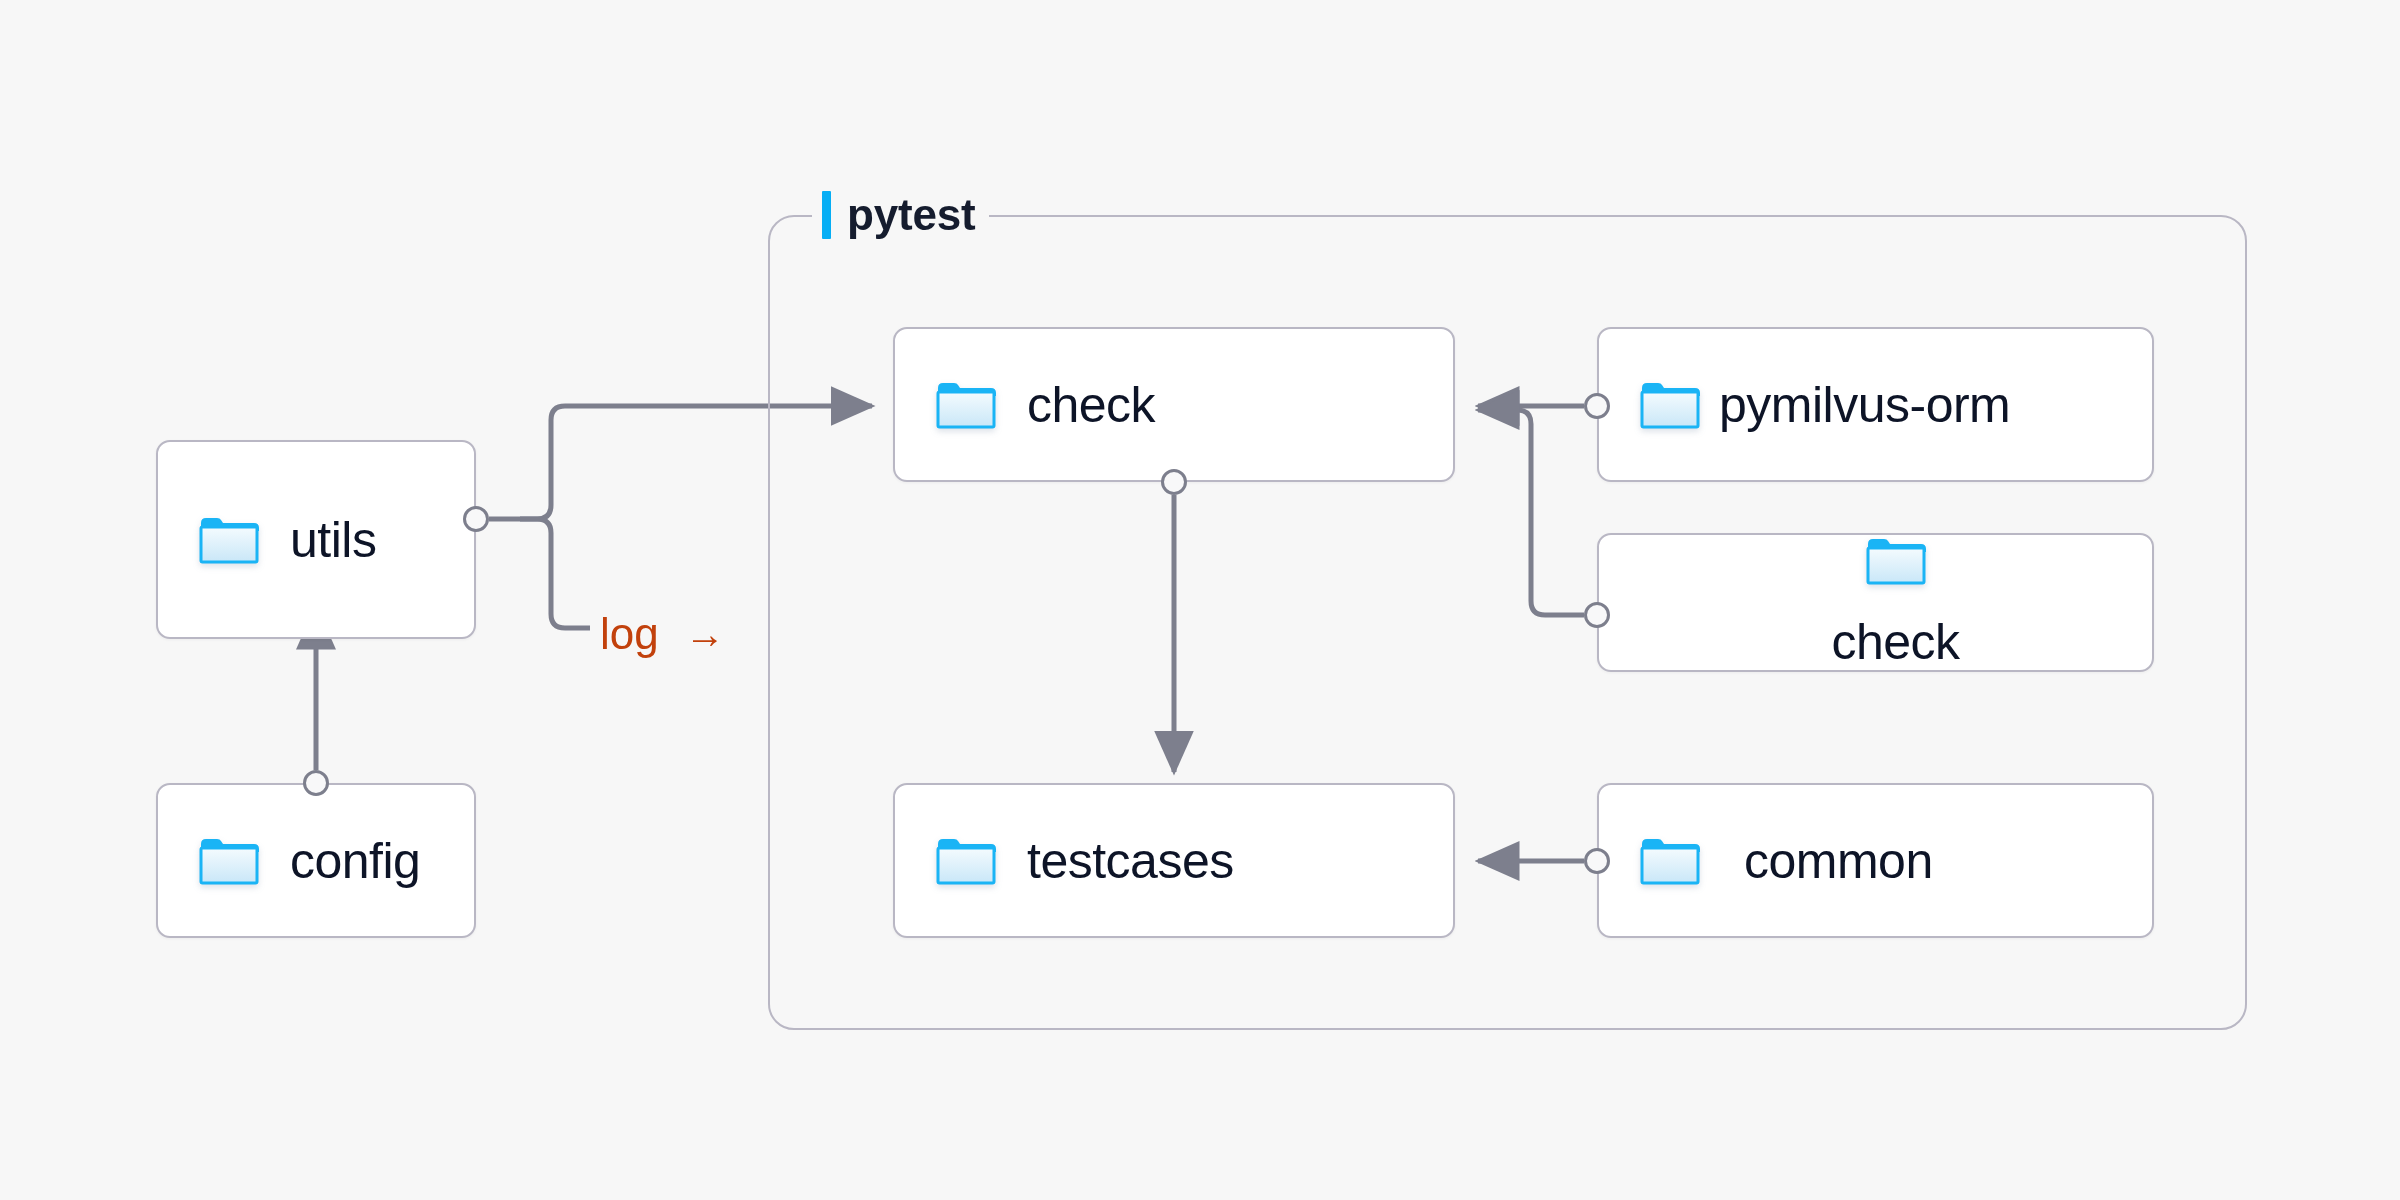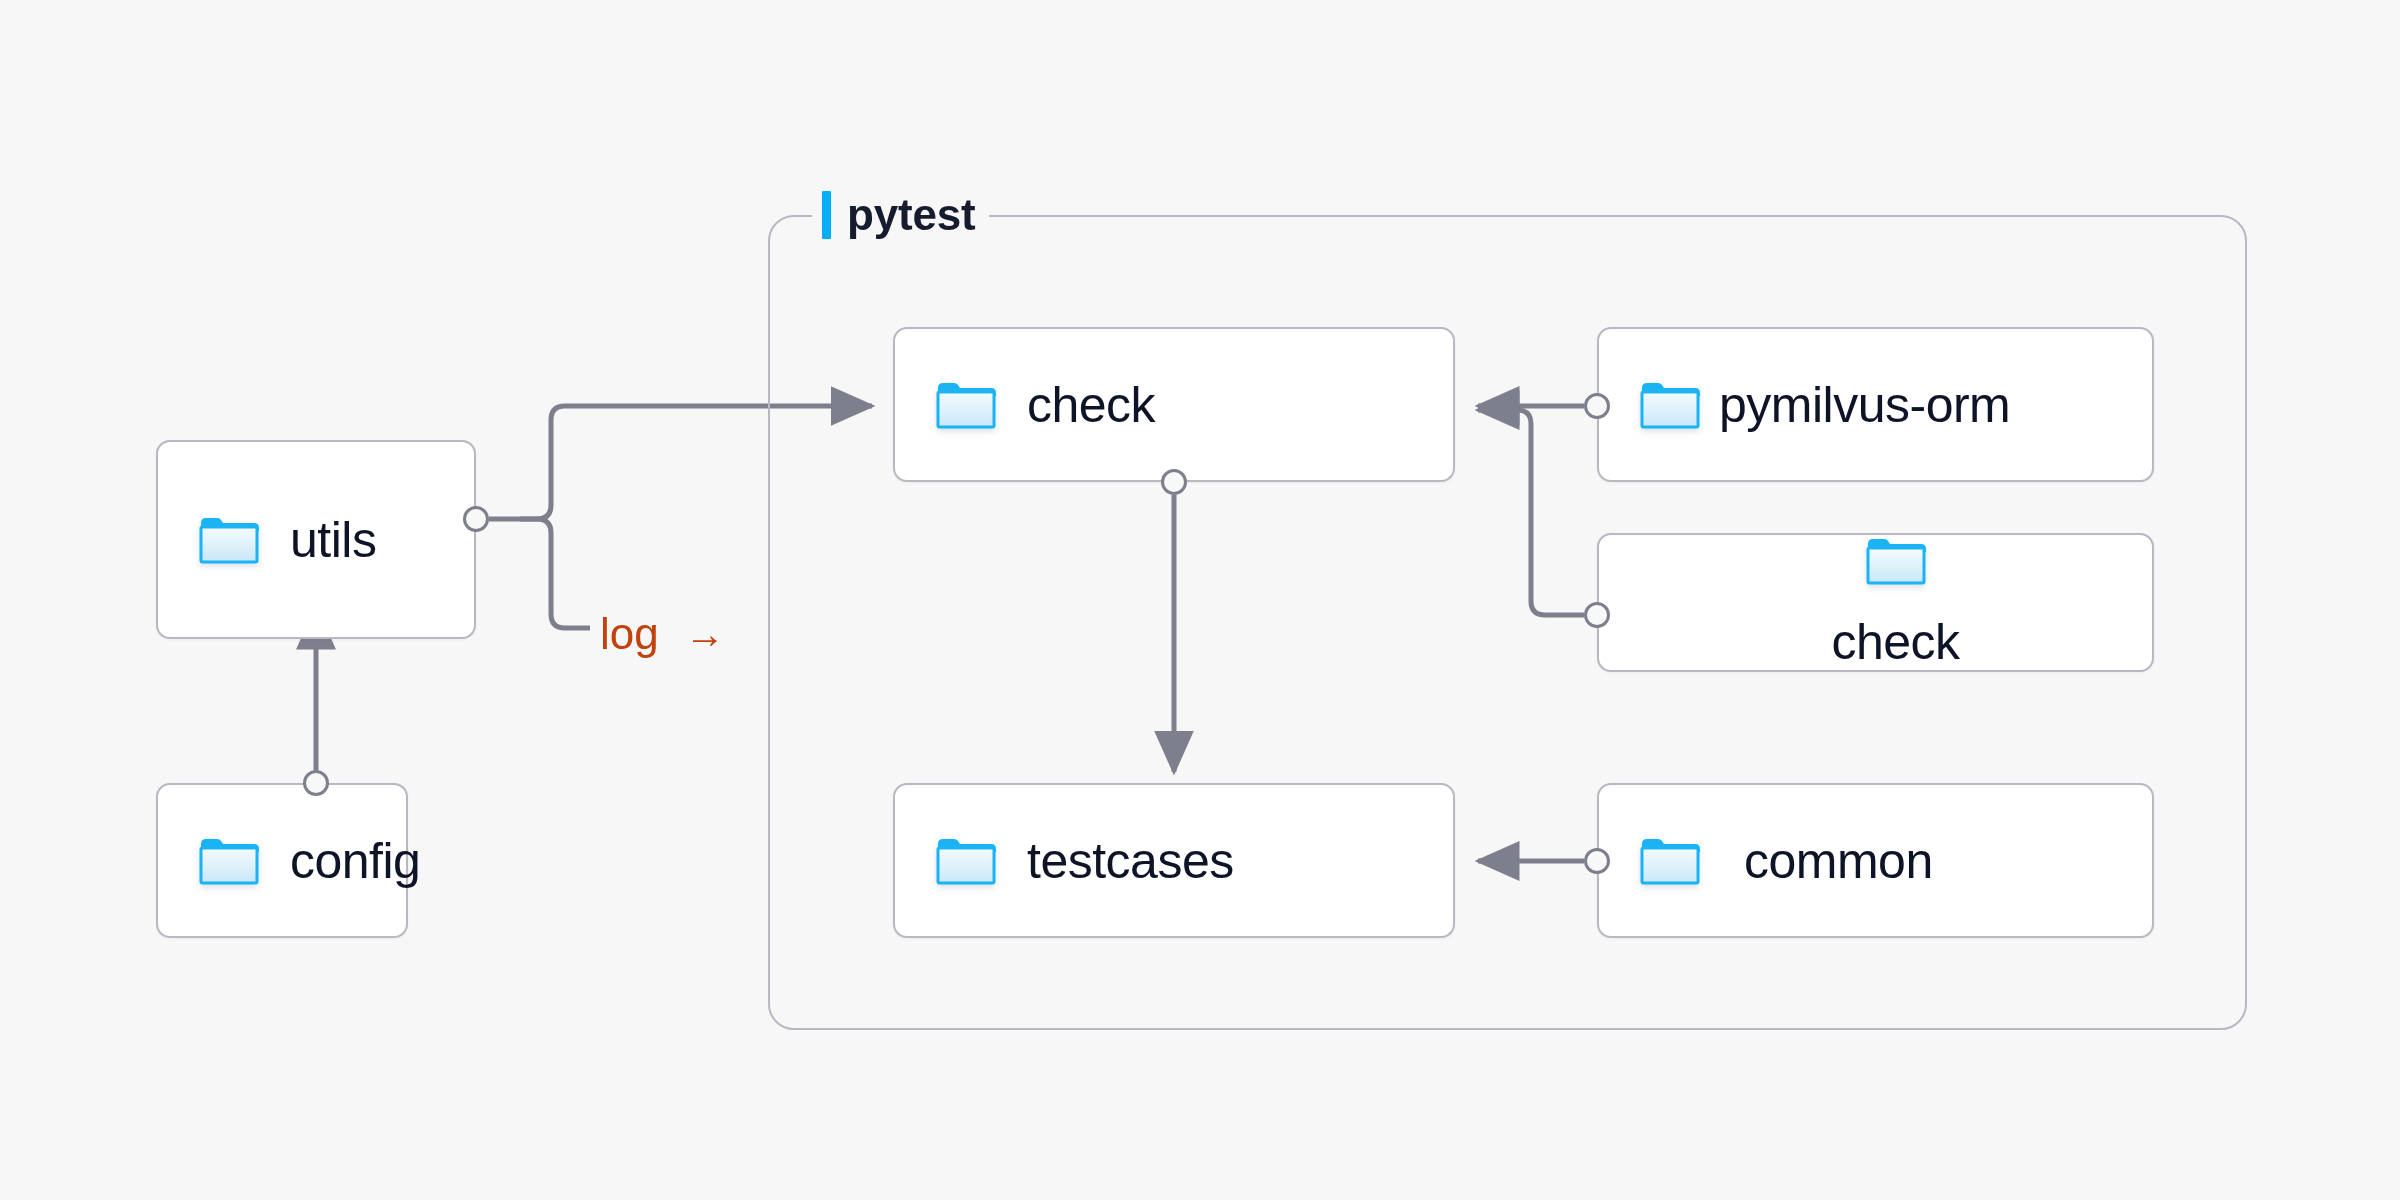--- a/index.html
+++ b/index.html
@@ -161,21 +161,21 @@
           <stop offset="0%" stop-color="#f4fbfe"></stop>
           <stop offset="100%" stop-color="#c9e7f8"></stop>
         </linearGradient>
       </defs>
       <path d="M3 9 q0-5 5-5 h11 q3 0 4 2 l2 3 h31 q5 0 5 5 v3 H3 z" fill="#1ab4f5"></path>
       <rect x="3" y="13" width="56" height="35" rx="1.5" fill="url(#fgrad-utils)" stroke="#1ab4f5" stroke-width="3"></rect>
     </svg>
     <span class="node-label">utils</span>
   </div>
 
-  <div class="node" style="left:156px; top:783px; width:252px; height:155px;">
+  <div class="node" style="left:156px; top:783px; width:320px; height:155px;">
     <svg class="folder-icon" viewBox="0 0 62 52" xmlns="http://www.w3.org/2000/svg">
       <defs>
         <linearGradient id="fgrad-config" x1="0" y1="0" x2="0" y2="1">
           <stop offset="0%" stop-color="#f4fbfe"></stop>
           <stop offset="100%" stop-color="#c9e7f8"></stop>
         </linearGradient>
       </defs>
       <path d="M3 9 q0-5 5-5 h11 q3 0 4 2 l2 3 h31 q5 0 5 5 v3 H3 z" fill="#1ab4f5"></path>
       <rect x="3" y="13" width="56" height="35" rx="1.5" fill="url(#fgrad-config)" stroke="#1ab4f5" stroke-width="3"></rect>
     </svg>

